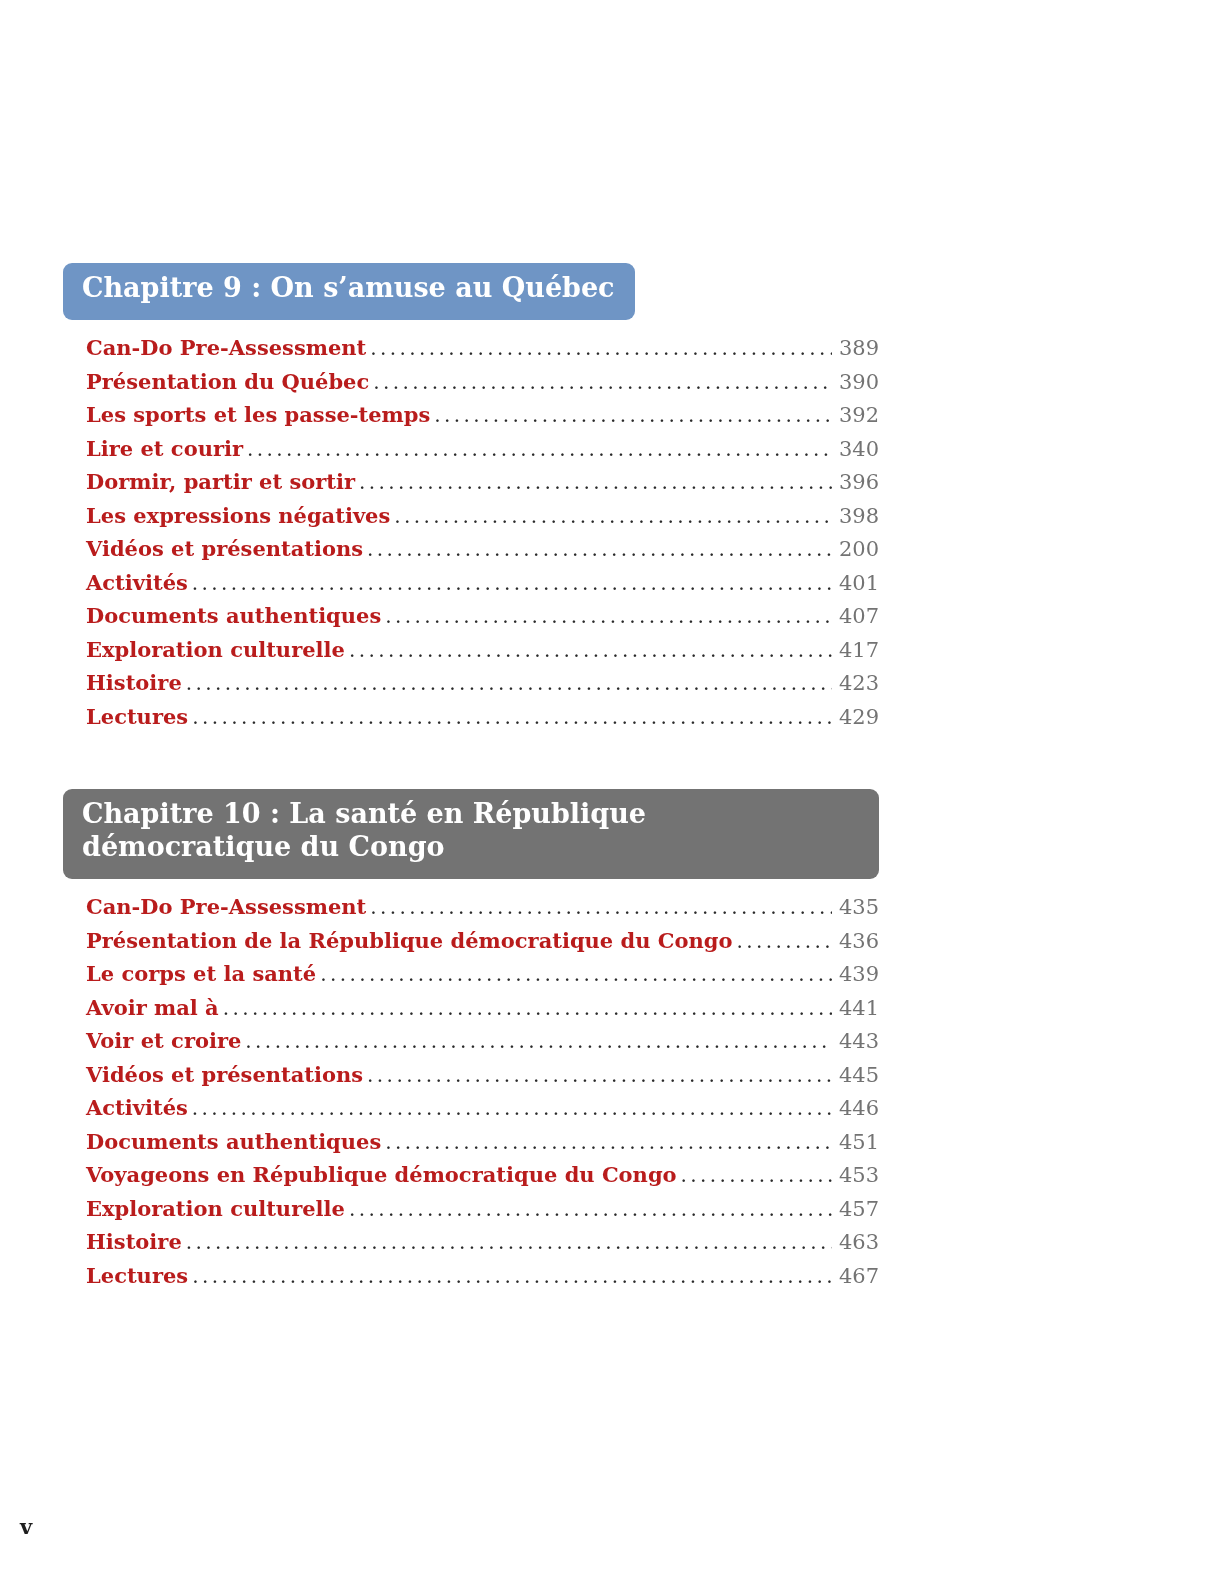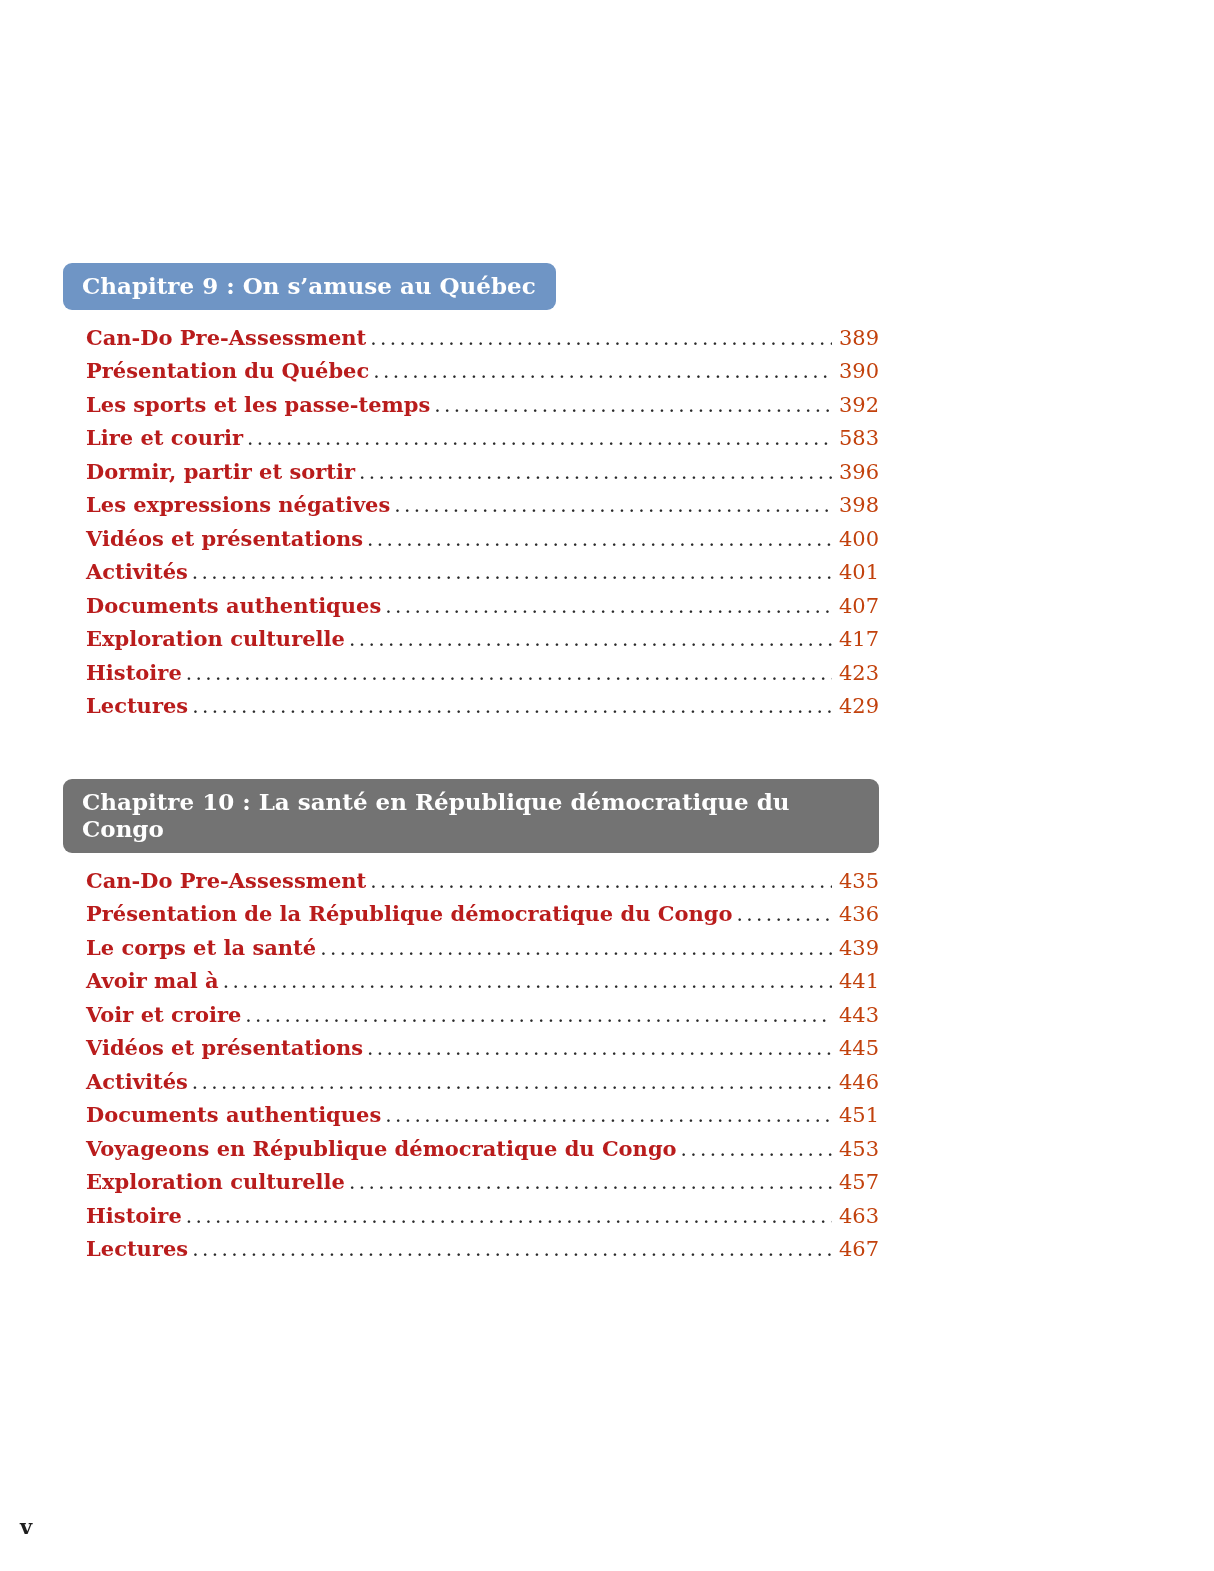--- a/index.html
+++ b/index.html
@@ -18,25 +18,25 @@
   }
   .content {
     position: absolute;
     left: 63px;
     top: 263px;
     width: 816px;
   }
   .chapter { margin-bottom: 52px; }
   .chapter-badge {
     display: inline-block;
-    padding: 9px 20px 10px 19px;
+    padding: 9px 20px 16px 19px;
     border-radius: 9px;
     color: #ffffff;
     font-weight: 700;
-    font-size: 23px;
+    font-size: 27px;
     line-height: 1.2;
   }
   .entries {
     margin-top: 15px;
     padding-left: 23px;
   }
   .toc-row {
     display: flex;
     align-items: baseline;
     height: 33.5px;
@@ -59,21 +59,21 @@
   }
   .leader::after {
     content: "..........................................................................................................................................................................................................";
     letter-spacing: 3.4px;
   }
   .toc-page {
     font-weight: 400;
     white-space: nowrap;
     min-width: 42px;
     text-align: right;
-    color: #c2410c;
+    color: #737373;
   }
   .page-number {
     position: absolute;
     left: 20px;
     bottom: 32px;
     font-weight: 700;
     font-size: 21px;
     color: #1e1e1e;
   }
 </style>
@@ -101,39 +101,39 @@
 
   <div class="toc-row">
     <span class="toc-title">Les sports et les passe-temps</span>
     <span class="leader"></span>
     <span class="toc-page">392</span>
   </div>
 
   <div class="toc-row">
     <span class="toc-title">Lire et courir</span>
     <span class="leader"></span>
-    <span class="toc-page">583</span>
+    <span class="toc-page">340</span>
   </div>
 
   <div class="toc-row">
     <span class="toc-title">Dormir, partir et sortir</span>
     <span class="leader"></span>
     <span class="toc-page">396</span>
   </div>
 
   <div class="toc-row">
     <span class="toc-title">Les expressions négatives</span>
     <span class="leader"></span>
     <span class="toc-page">398</span>
   </div>
 
   <div class="toc-row">
     <span class="toc-title">Vidéos et présentations</span>
     <span class="leader"></span>
-    <span class="toc-page">400</span>
+    <span class="toc-page">200</span>
   </div>
 
   <div class="toc-row">
     <span class="toc-title">Activités</span>
     <span class="leader"></span>
     <span class="toc-page">401</span>
   </div>
 
   <div class="toc-row">
     <span class="toc-title">Documents authentiques</span>

